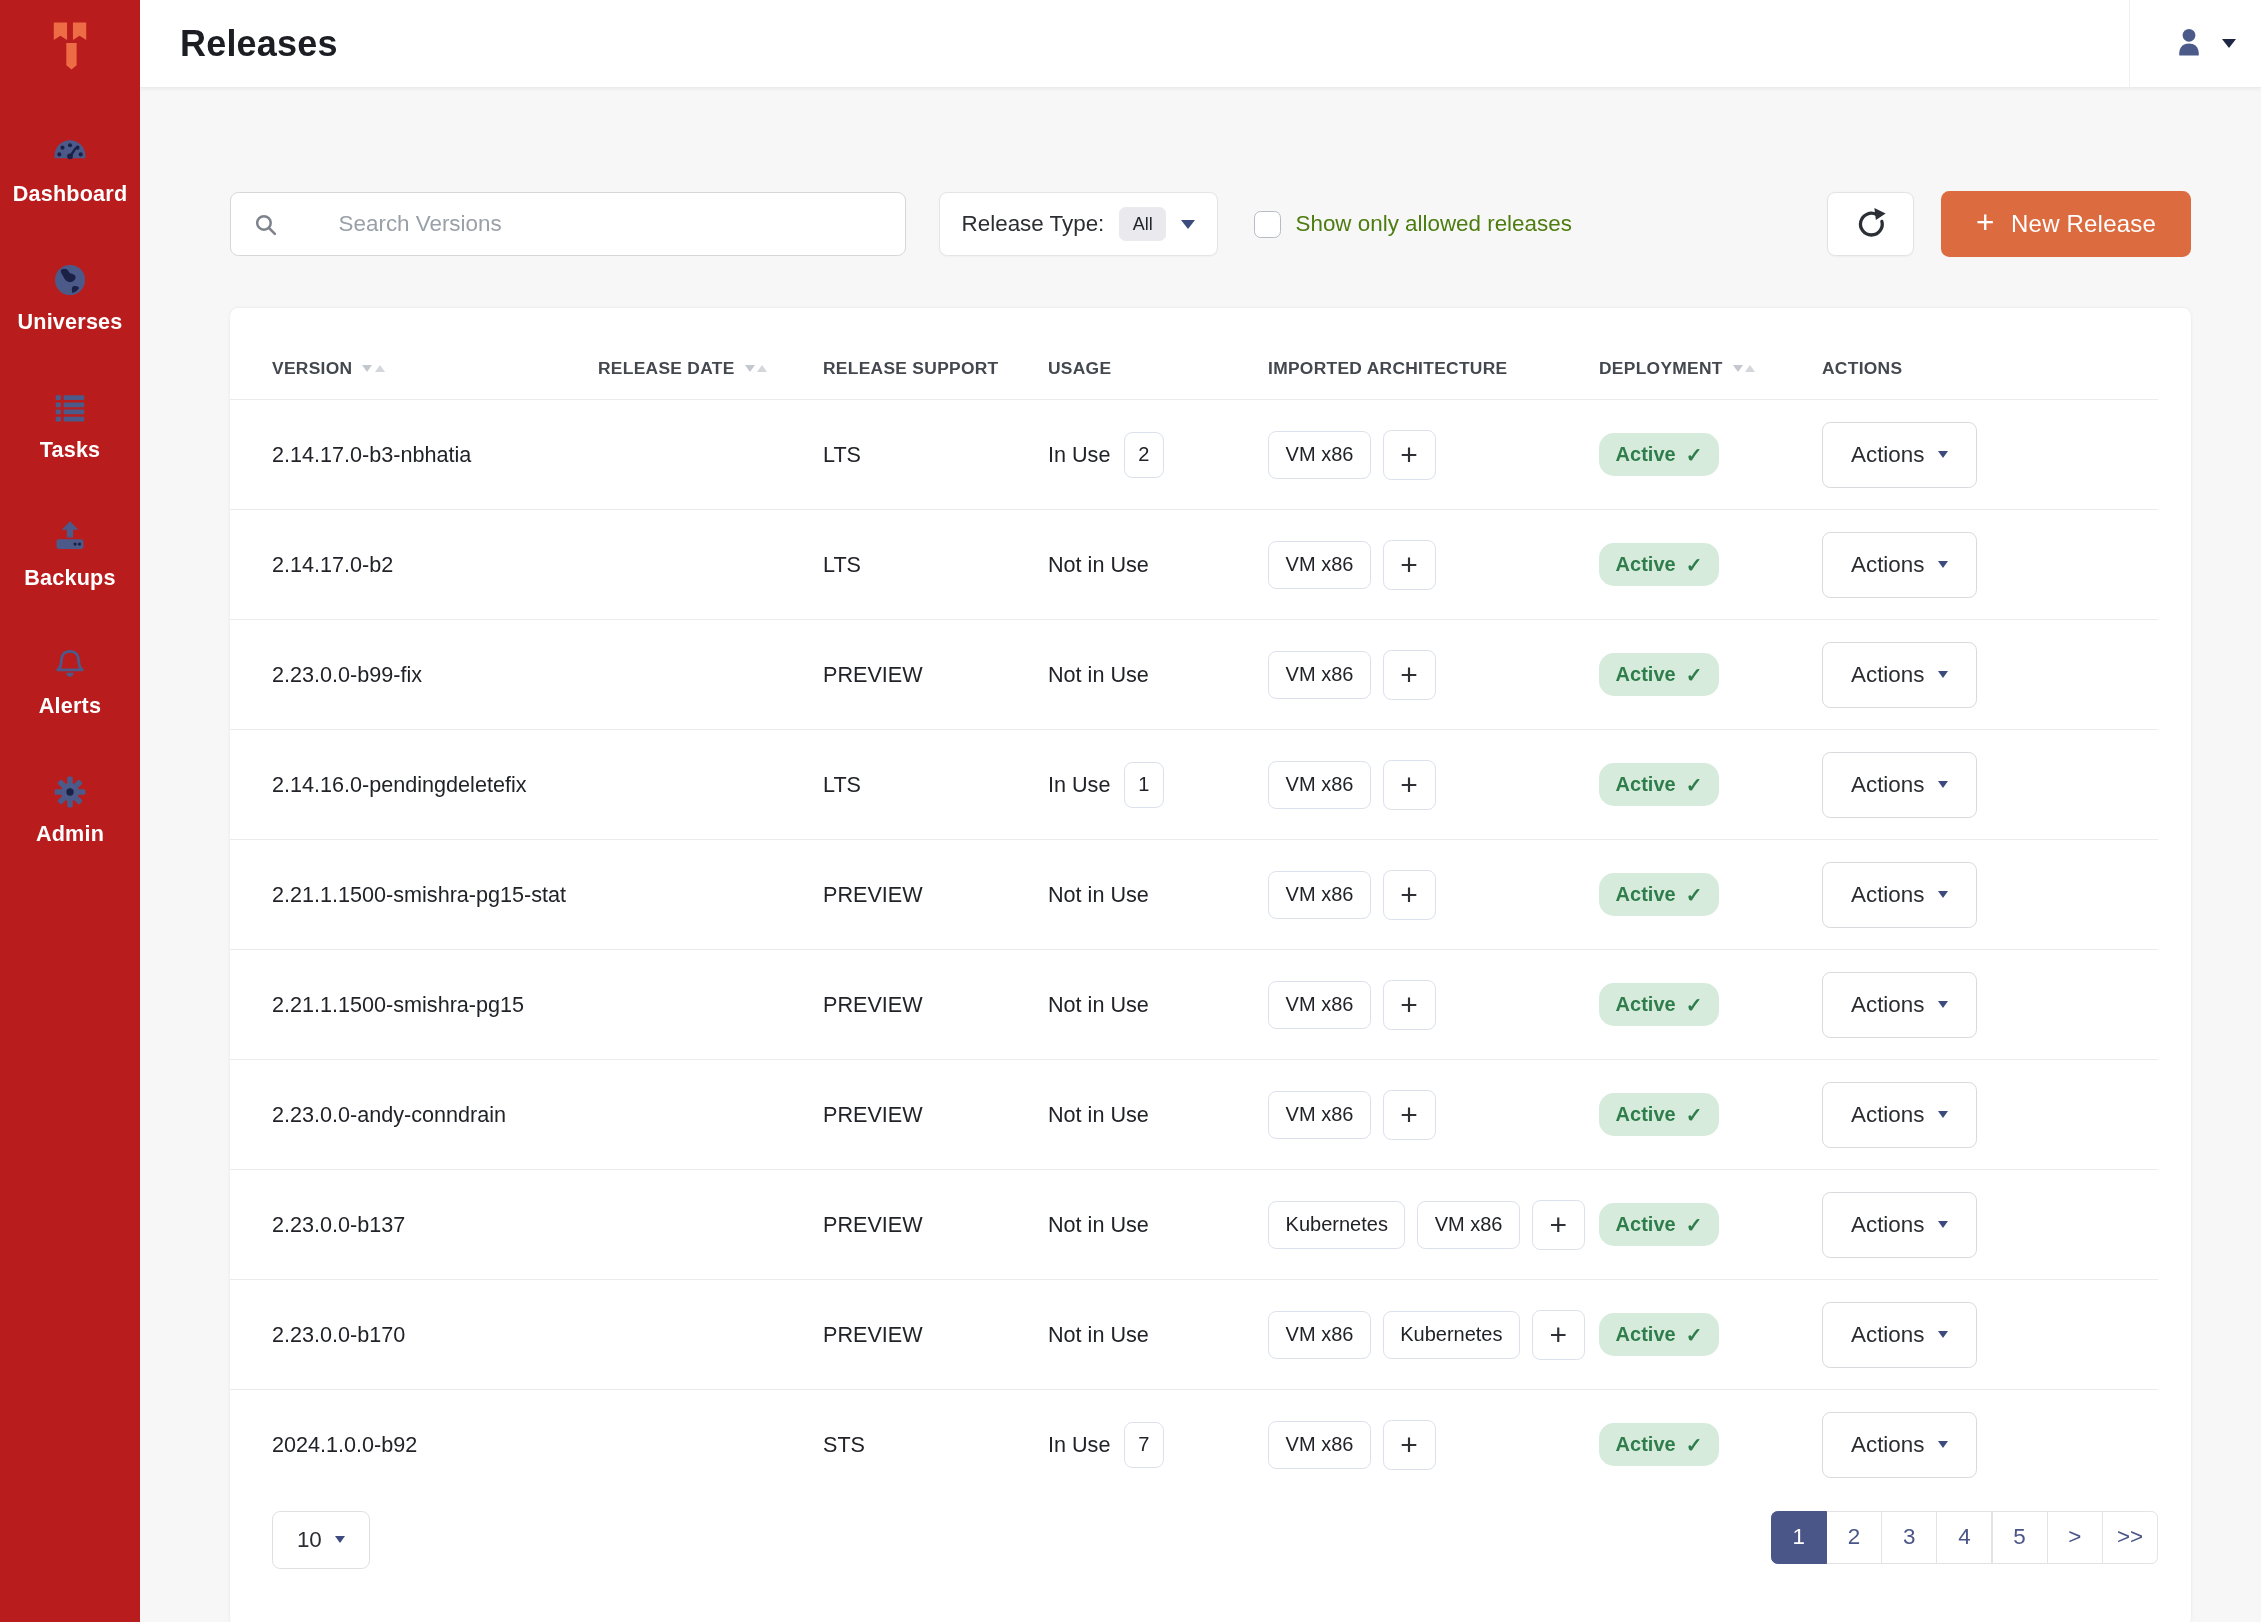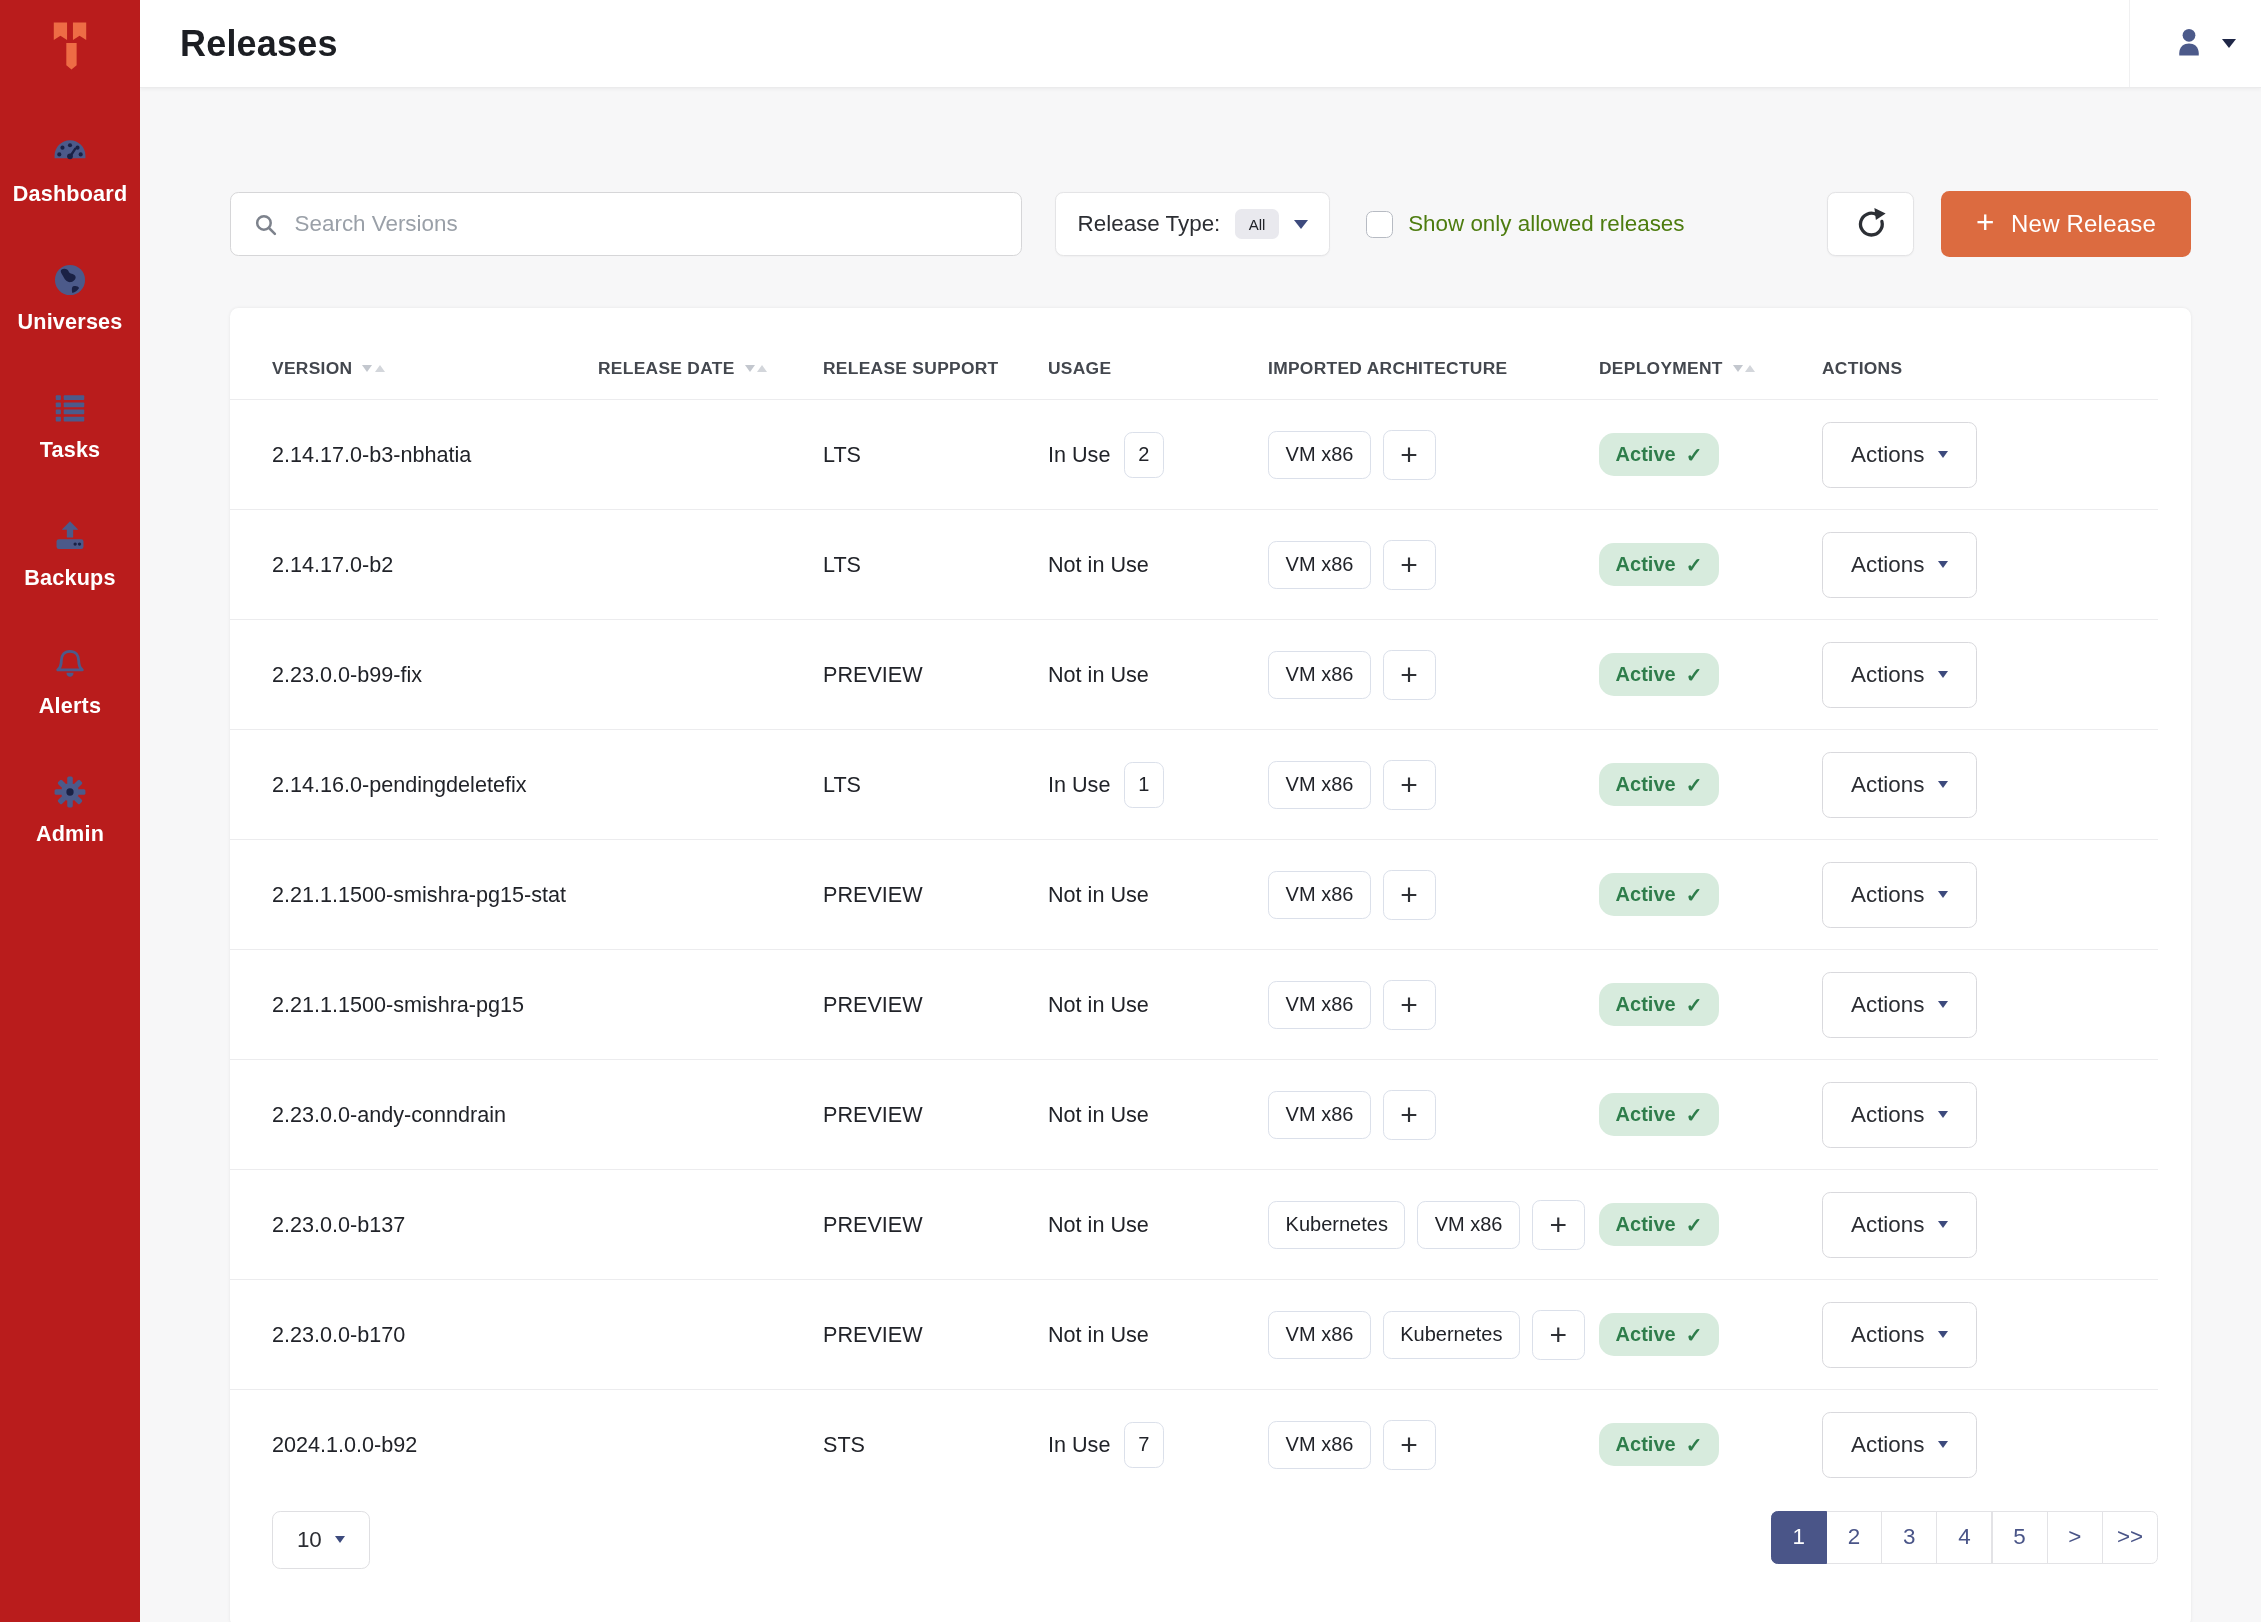--- a/index.html
+++ b/index.html
@@ -20,27 +20,27 @@
   .topbar-right{margin-left:auto;height:100%;display:flex;align-items:center;}
   .topbar-divider{width:0.8px;height:100%;background:#f0f0f1;}
   .user-menu{display:flex;align-items:center;gap:15px;padding:0 25px 0 41px;cursor:pointer;height:100%;}
   .caret{display:inline-block;width:0;height:0;border-left:7.5px solid transparent;border-right:7.5px solid transparent;border-top:9px solid #3D4A7D;}
   .caret-dark{border-top-color:#1F2747;}
   .caret-sm{border-left-width:5.8px;border-right-width:5.8px;border-top-width:7.5px;}
 
   
   .main{position:absolute;left:140px;top:87px;right:0;bottom:0;padding:0 70px 0 90px;overflow:hidden;}
   .toolbar{margin-top:104px;display:flex;align-items:center;}
-  .search-box{width:792px;height:64px;background:#fff;border:0.8px solid #d6d6d8;border-radius:8.3px;display:flex;align-items:center;padding:0 21.6px;box-sizing:border-box;}
+  .search-box{width:676px;height:64px;background:#fff;border:0.8px solid #d6d6d8;border-radius:8.3px;display:flex;align-items:center;padding:0 21.6px;box-sizing:border-box;gap:44px;}
   .search-box svg{flex:0 0 auto;}
   .search-box input{border:none;outline:none;flex:1;margin-left:15px;font-size:22.4px;color:#2a2c31;font-family:"Liberation Sans",sans-serif;background:transparent;}
   .search-box input::placeholder{color:#9aa0a8;}
   .release-type{margin-left:33px;height:64px;background:#fff;border:0.8px solid #e4e4e6;border-radius:8.3px;display:flex;align-items:center;gap:15px;padding:0 21.6px;box-sizing:border-box;cursor:pointer;box-shadow:0 0.8px 1.7px rgba(0,0,0,.03);}
   .release-type .rt-label{font-size:22.4px;color:#2c2e33;}
-  .release-type .rt-pill{background:#e9e9ee;border-radius:6.6px;padding:6.6px 13.3px;font-size:15px;color:#222429;}
+  .release-type .rt-pill{background:#e9e9ee;border-radius:6.6px;padding:6.6px 13.3px;font-size:18px;color:#222429;}
   .checkbox-wrap{margin-left:36px;display:flex;align-items:center;gap:15px;cursor:pointer;}
   .checkbox{width:25px;height:25px;border:1.7px solid #b7bbc3;border-radius:6.6px;background:#fff;display:inline-block;}
   .checkbox-label{font-size:22.4px;color:#4d7c0f;}
   .refresh-btn{margin-left:auto;width:87px;height:64px;background:#fff;border:0.8px solid #e3e3e5;border-radius:8.3px;display:flex;align-items:center;justify-content:center;cursor:pointer;box-shadow:0 0.8px 1.7px rgba(0,0,0,.04);}
   .new-release-btn{margin-left:27px;height:66px;background:#DC6B40;border:none;border-radius:8.3px;display:flex;align-items:center;gap:16.6px;padding:0 35px;cursor:pointer;}
   .new-release-btn .plus-glyph{color:#fff;font-size:31.5px;font-weight:300;line-height:1;margin-top:-3.3px;}
   .new-release-btn .nr-label{color:#fff;font-size:24px;font-weight:500;letter-spacing:0.2px;}
 
   
   .card{margin-top:51px;background:#fff;border-radius:8.3px;box-shadow:0 0.8px 3.3px rgba(0,0,0,.08);padding:29px 33px 58px 0;box-sizing:border-box;}

